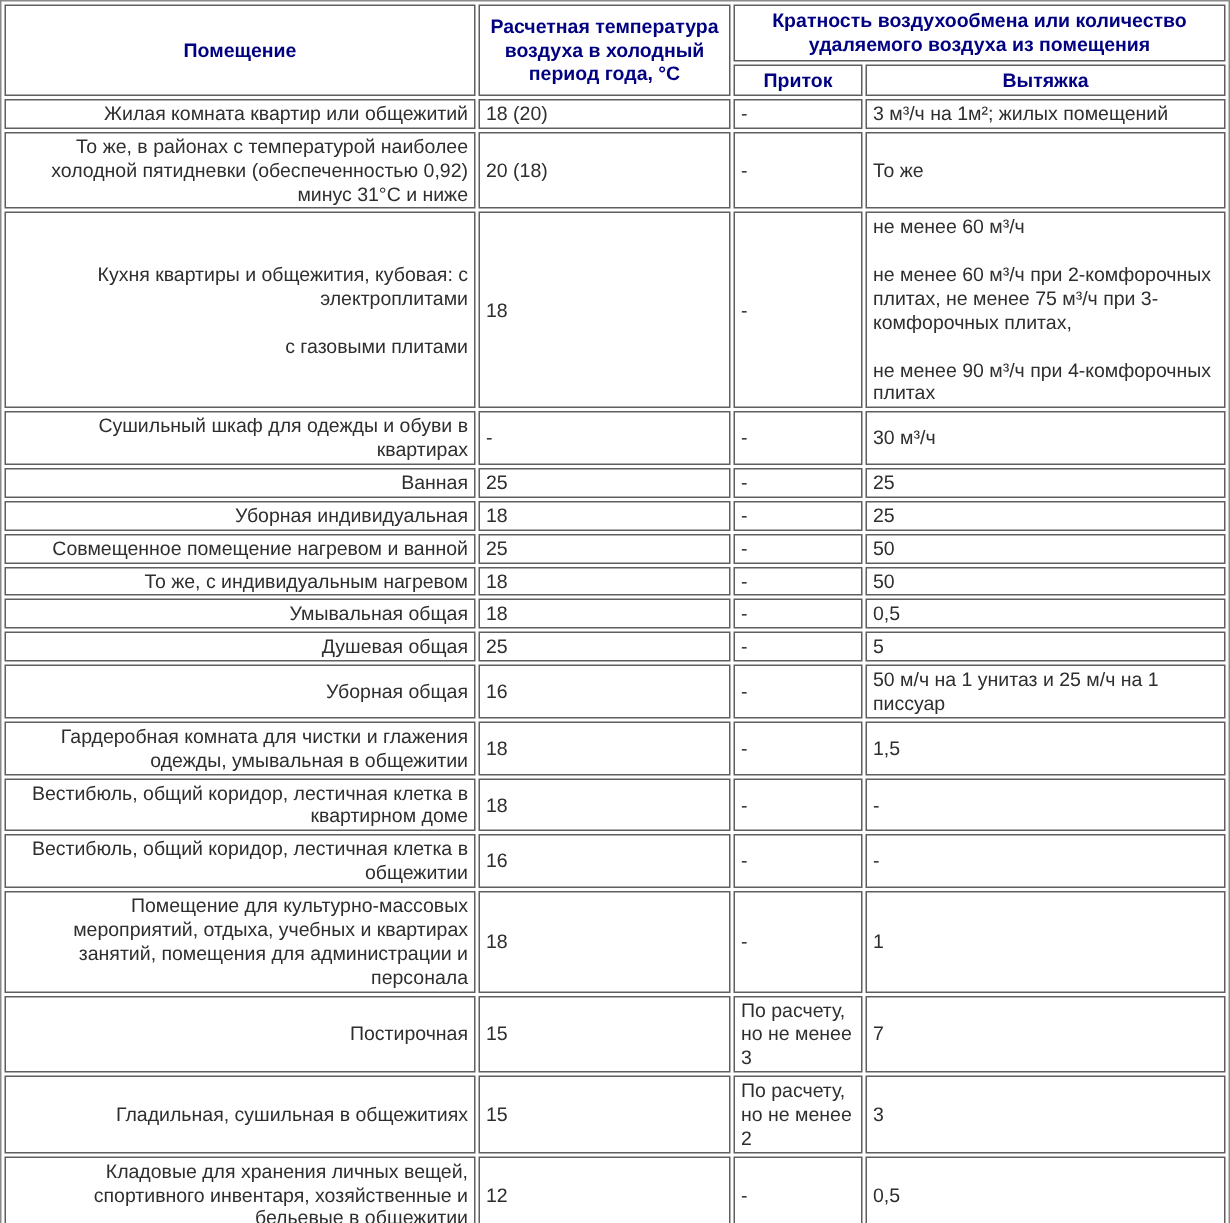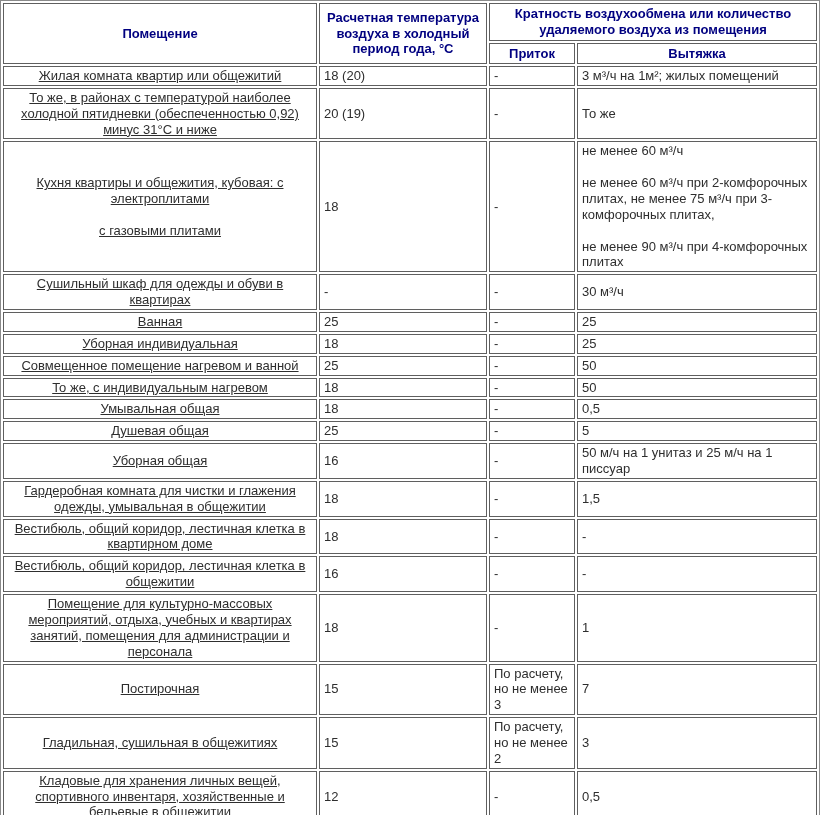--- a/index.html
+++ b/index.html
@@ -30,23 +30,22 @@
     line-height: 1.22;
     overflow: hidden;
     word-wrap: break-word;
   }
   table.vent th {
     color: #000080;
     font-weight: bold;
     text-align: center;
   }
   td.room {
-    text-align: center;
+    text-align: right;
     white-space: pre-line;
-    text-decoration: underline;
   }
   td.temp, td.inflow, td.exhaust {
     text-align: left;
     white-space: pre-line;
   }
   thead tr.group-row th.group-header { height: 34px; }
   thead tr.sub-row th { height: 17px; }
 </style>
 </head>
 <body>
@@ -72,21 +71,21 @@
     </thead>
     <tbody id="rows-body">
         <tr>
     <td class="room">Жилая комната квартир или общежитий</td>
     <td class="temp">18 (20)</td>
     <td class="inflow">-</td>
     <td class="exhaust">3 м³/ч на 1м²; жилых помещений</td>
   </tr>
         <tr>
     <td class="room">То же, в районах с температурой наиболее холодной пятидневки (обеспеченностью 0,92) минус 31°С и ниже</td>
-    <td class="temp">20 (19)</td>
+    <td class="temp">20 (18)</td>
     <td class="inflow">-</td>
     <td class="exhaust">То же</td>
   </tr>
         <tr>
     <td class="room">Кухня квартиры и общежития, кубовая: с электроплитами
 
 с газовыми плитами</td>
     <td class="temp">18</td>
     <td class="inflow">-</td>
     <td class="exhaust">не менее 60 м³/ч

